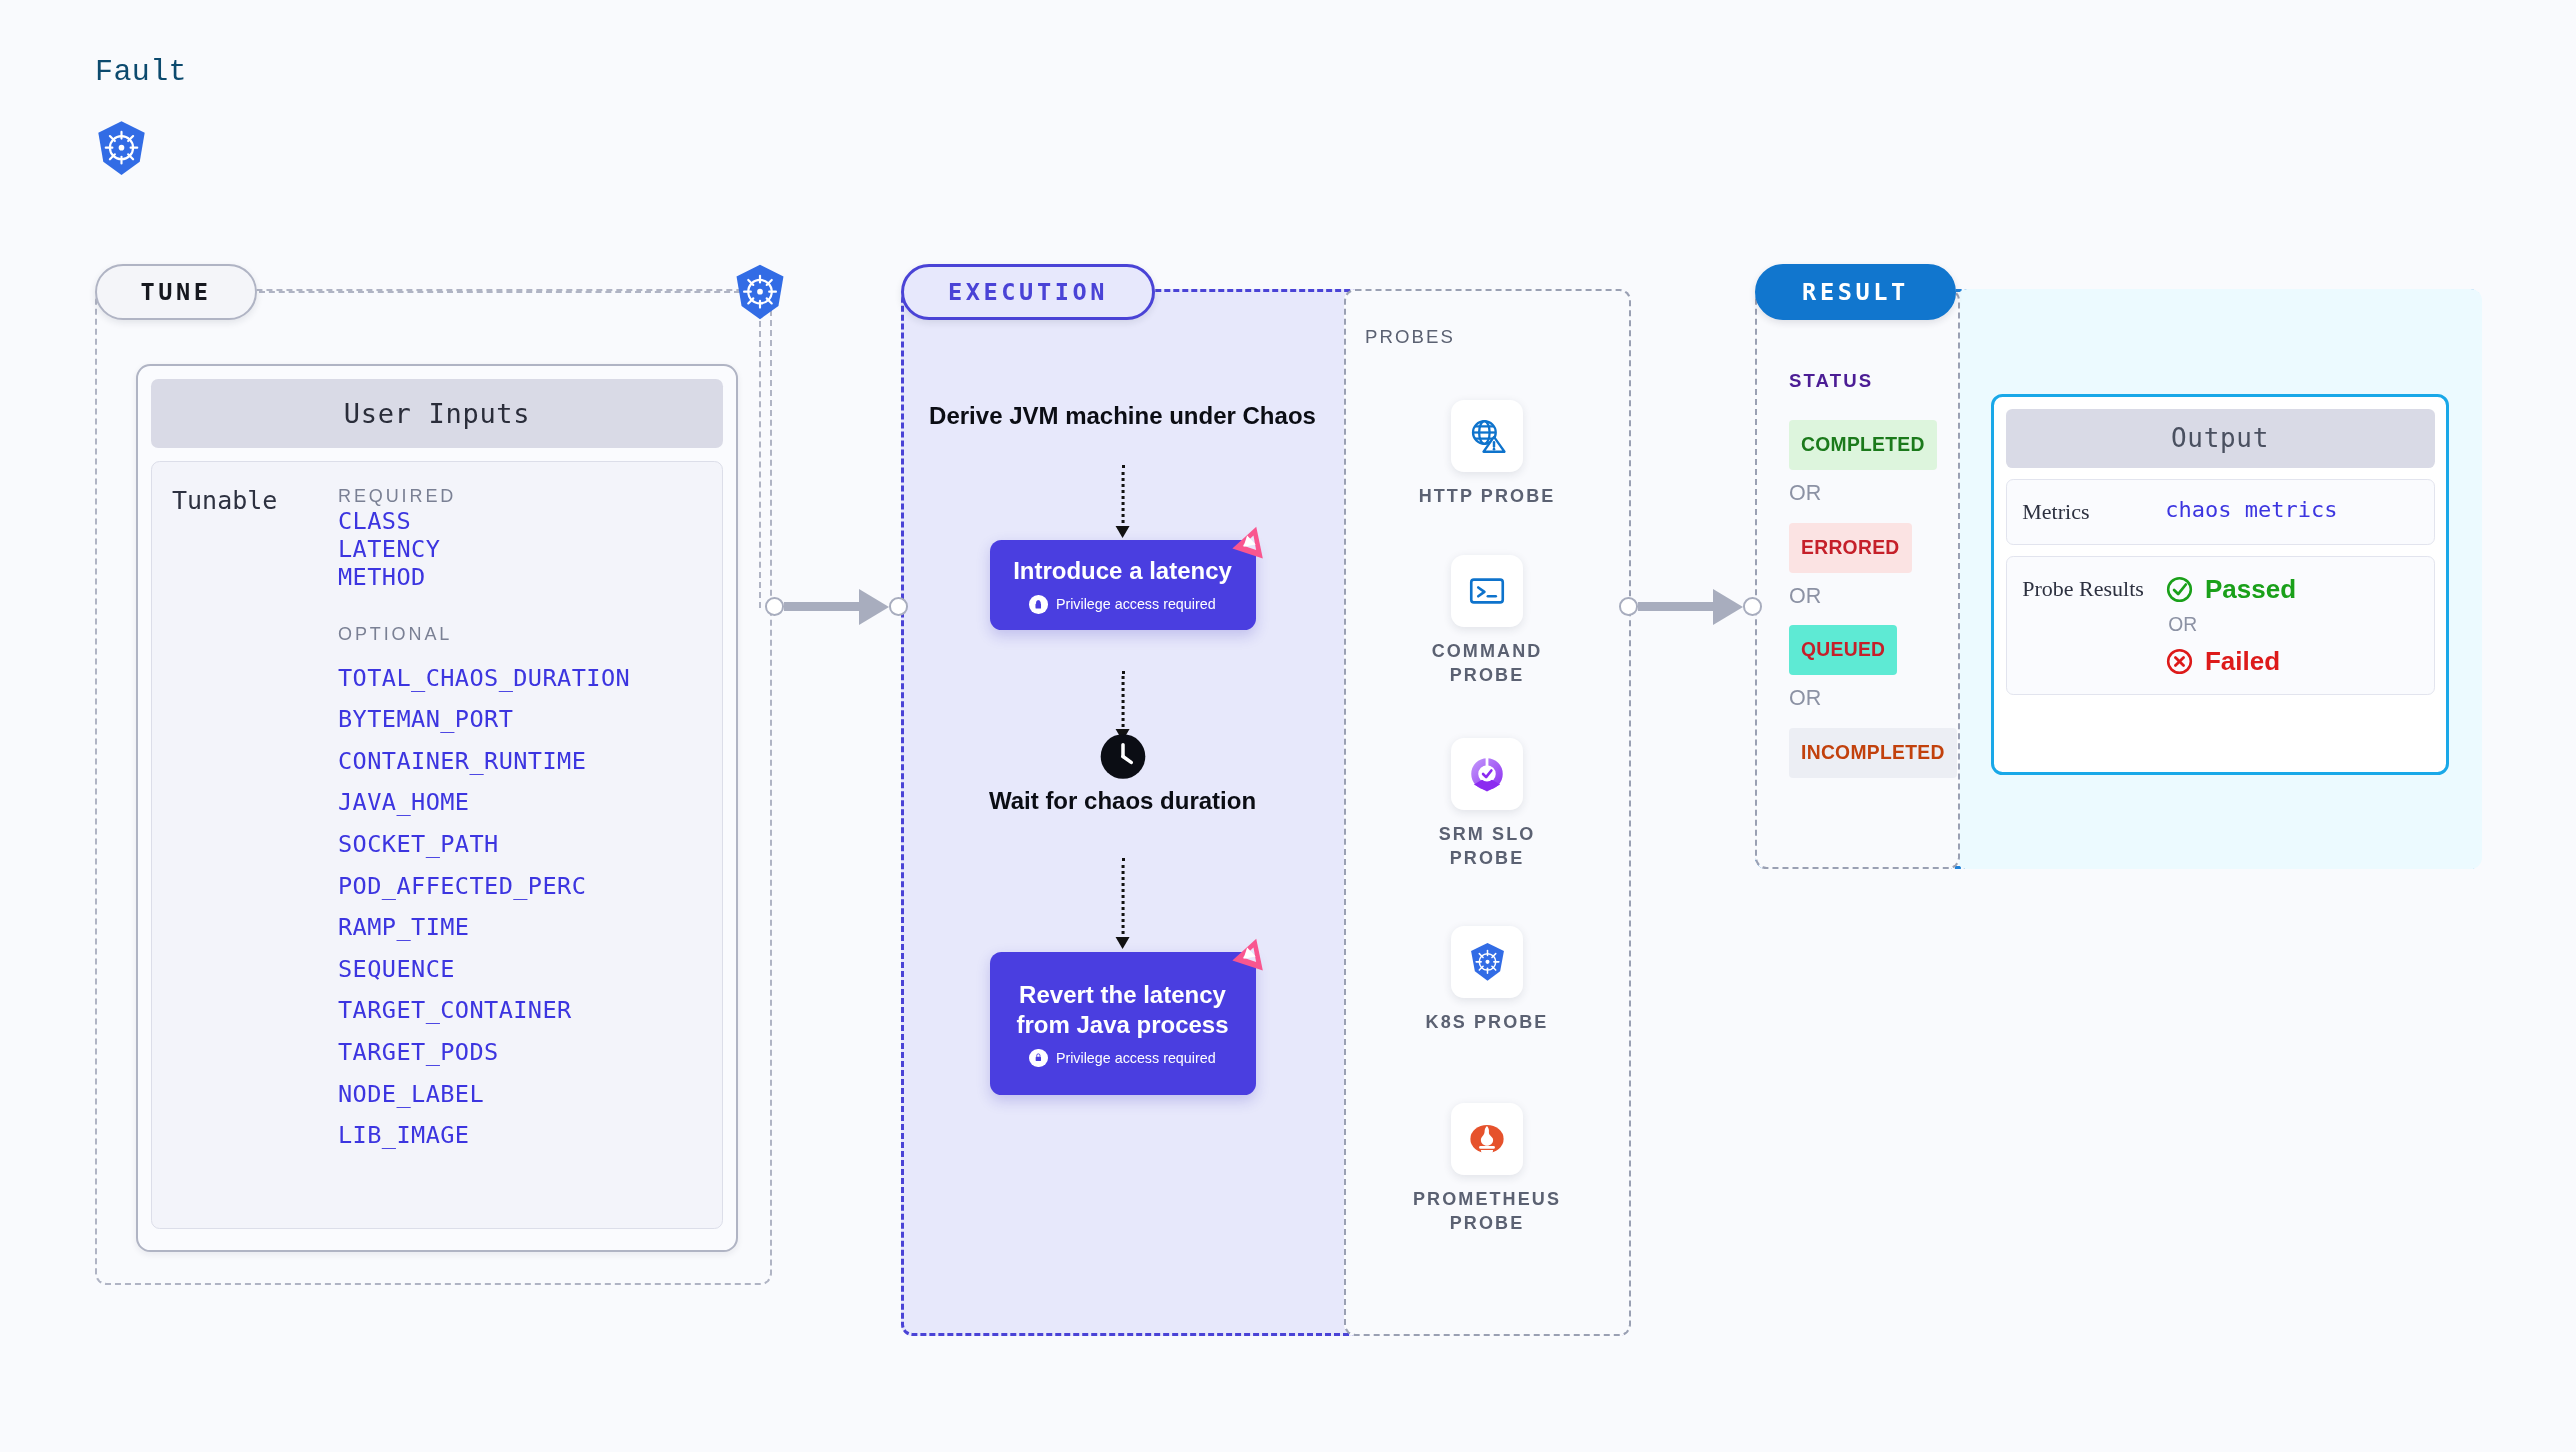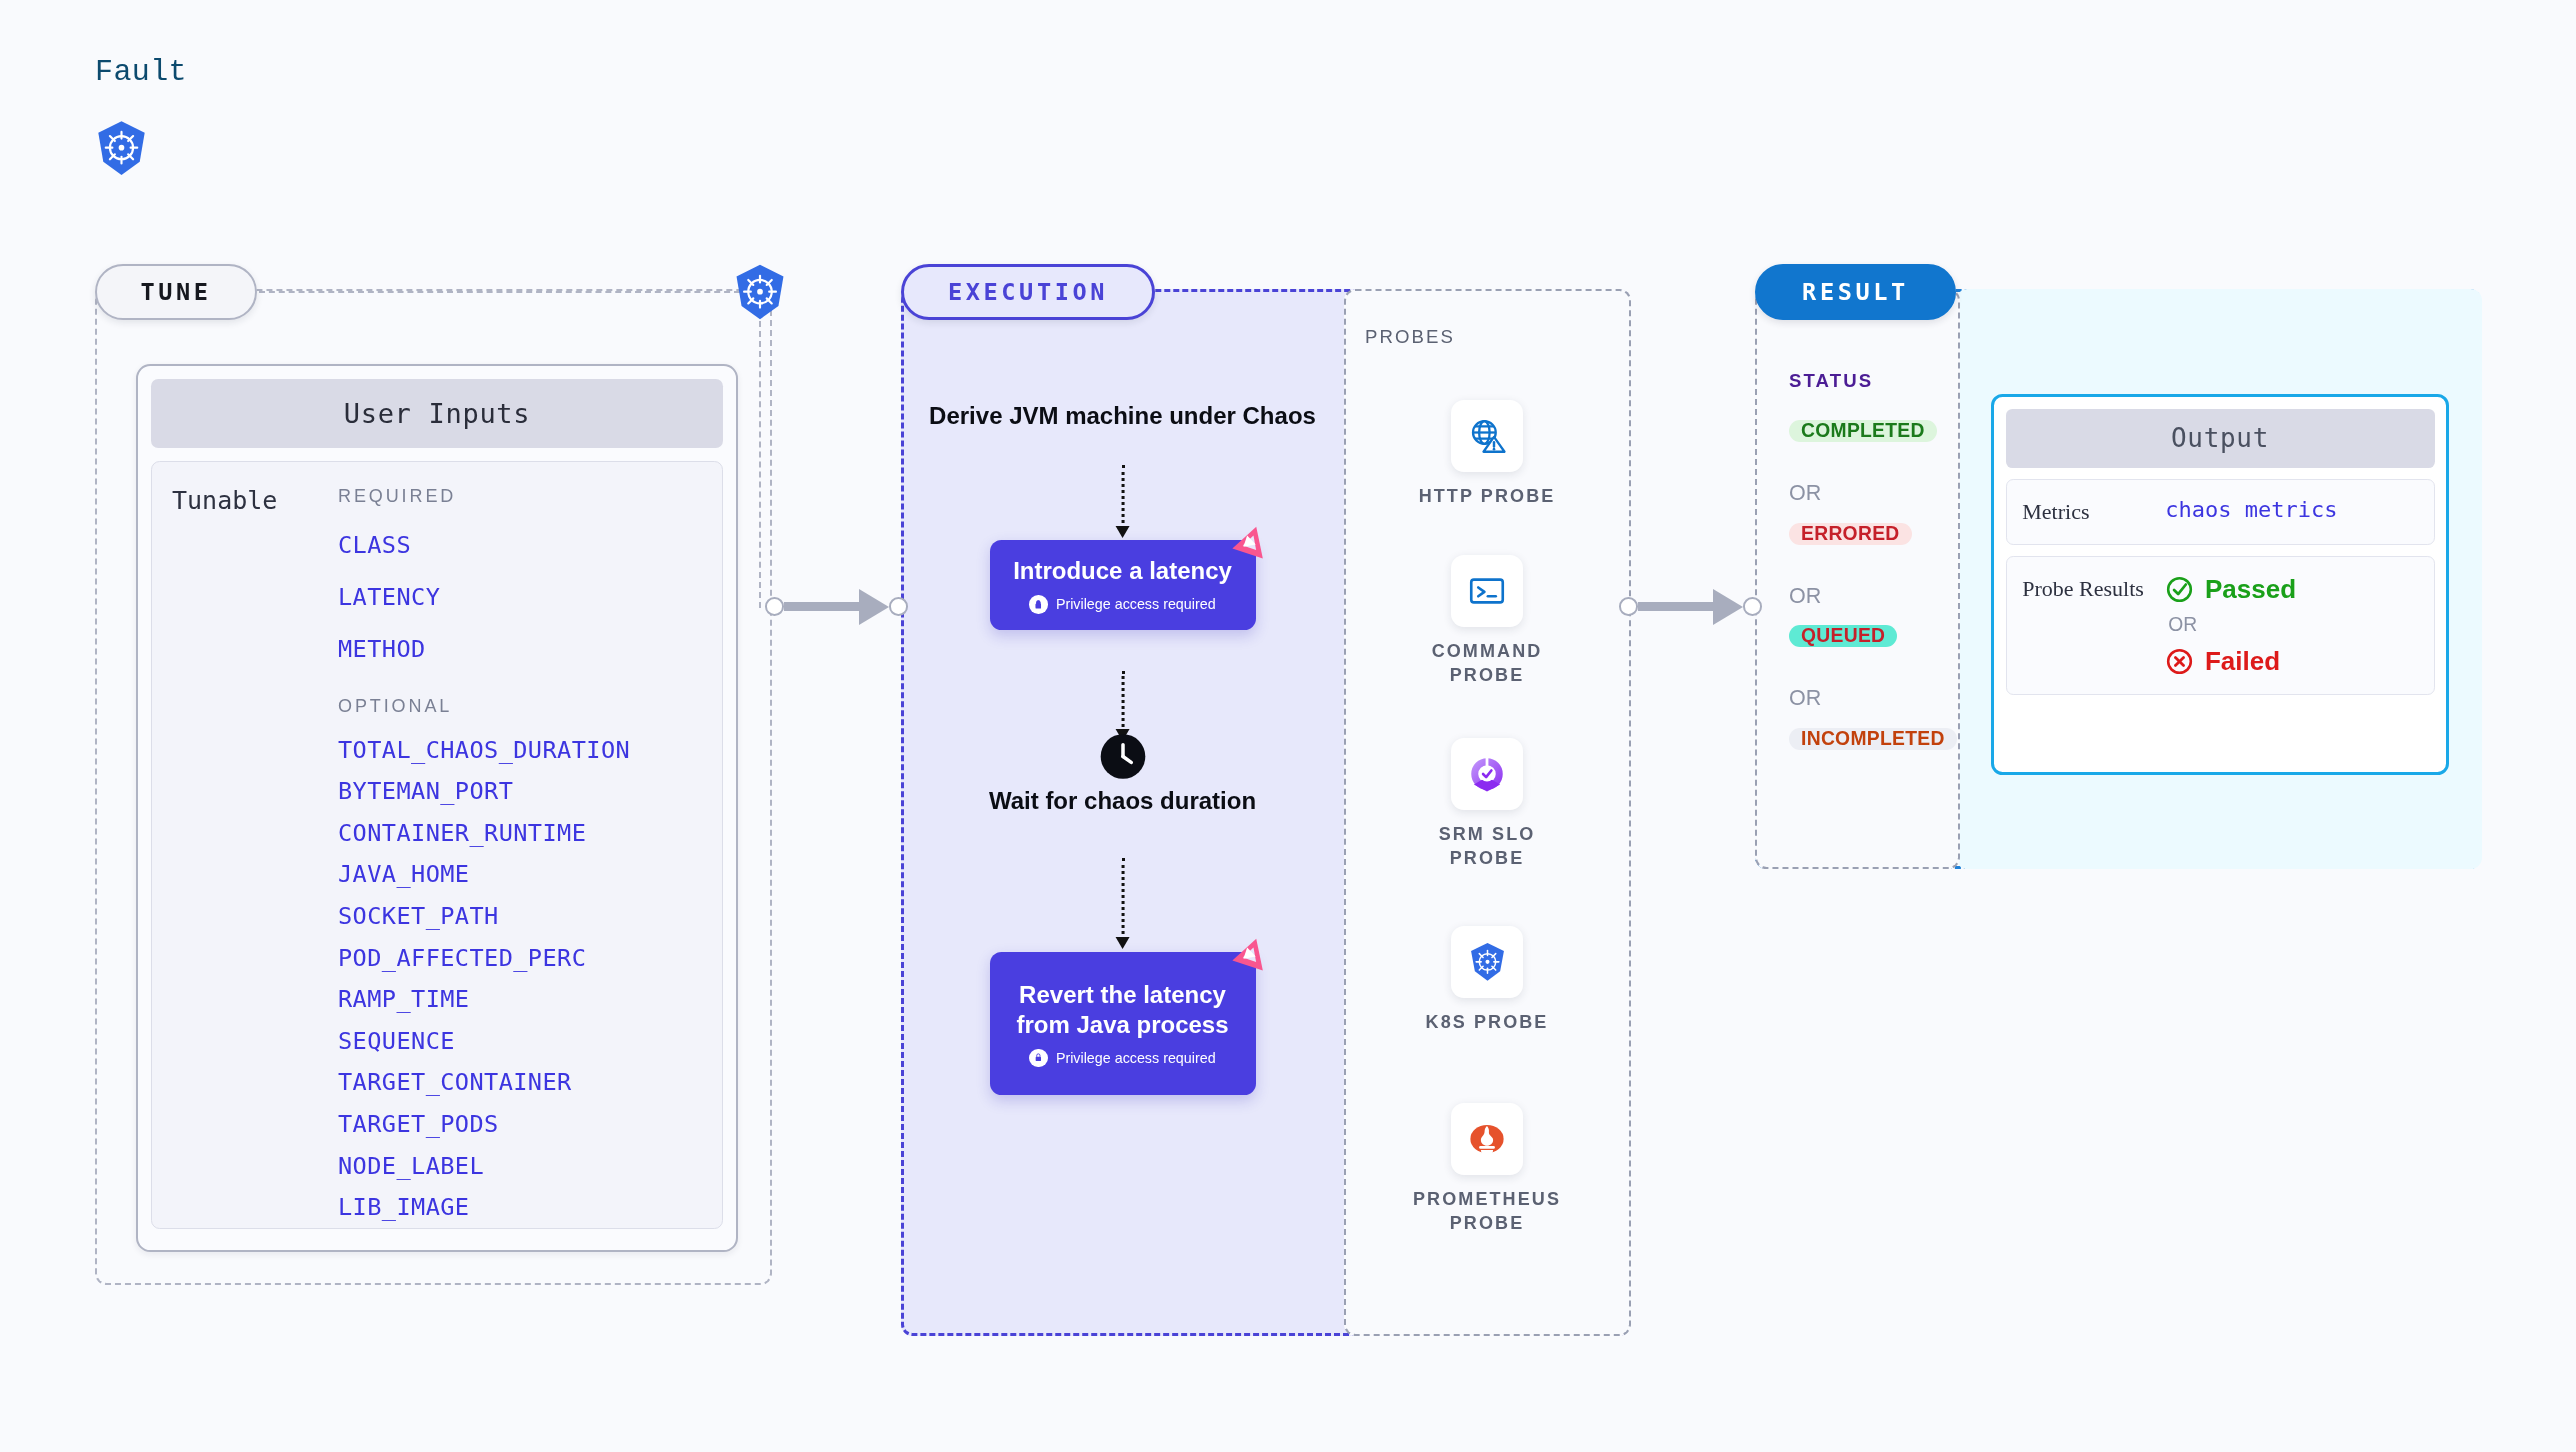--- a/index.html
+++ b/index.html
@@ -98,21 +98,21 @@
   .group-label {
     font-family: "Liberation Sans", sans-serif;
     font-size: 18px; font-weight: 400; color: #7a8094;
     letter-spacing: 2.9px;
   }
   .group-label.optional { margin-top: 33px; }
   .param {
     font-family: "DejaVu Sans Mono", monospace;
     font-size: 23.6px; color: #3c35e0; letter-spacing: 0.4px;
   }
-  .req-list .param { margin-top: 24px; }
+  .req-list .param { }
   .opt-list .param { margin-top: 13.6px; }
   .opt-list .param:first-child { margin-top: 18.6px; }
 
   
   .exec-flow { position: absolute; left: 901px; top: 289px; width: 443px; height: 1047px; }
   .flow-text {
     position: absolute; width: 100%; text-align: center;
     font-size: 24px; font-weight: 700; color: #0b0d14; line-height: 1.3;
   }
   .flow-text-1 { top: 111px; }
@@ -171,21 +171,21 @@
   .p4 { top: 926px; } .p5 { top: 1103px; }
 
   
   .status-label {
     position: absolute; left: 1789px; top: 370px;
     font-size: 18.6px; color: #4c1d95; letter-spacing: 2.1px; font-weight: 700;
   }
   .status-badge {
     position: absolute; left: 1789px;
     display: inline-flex; align-items: center; justify-content: center;
-    padding: 0 12px; border-radius: 16px;
+    padding: 14px 12px; border-radius: 4px;
     font-size: 19.3px; font-weight: 700; letter-spacing: 0.3px;
   }
   .or-text {
     position: absolute; left: 1789px;
     font-size: 21.5px; color: #8c92a4;
   }
   .sb-completed { top: 420px; background: #ddf5dd; color: #1b7a1b; }
   .or-1 { top: 481px; }
   .sb-errored { top: 523px; background: #fbe3e3; color: #c5202a; }
   .or-2 { top: 584px; }

